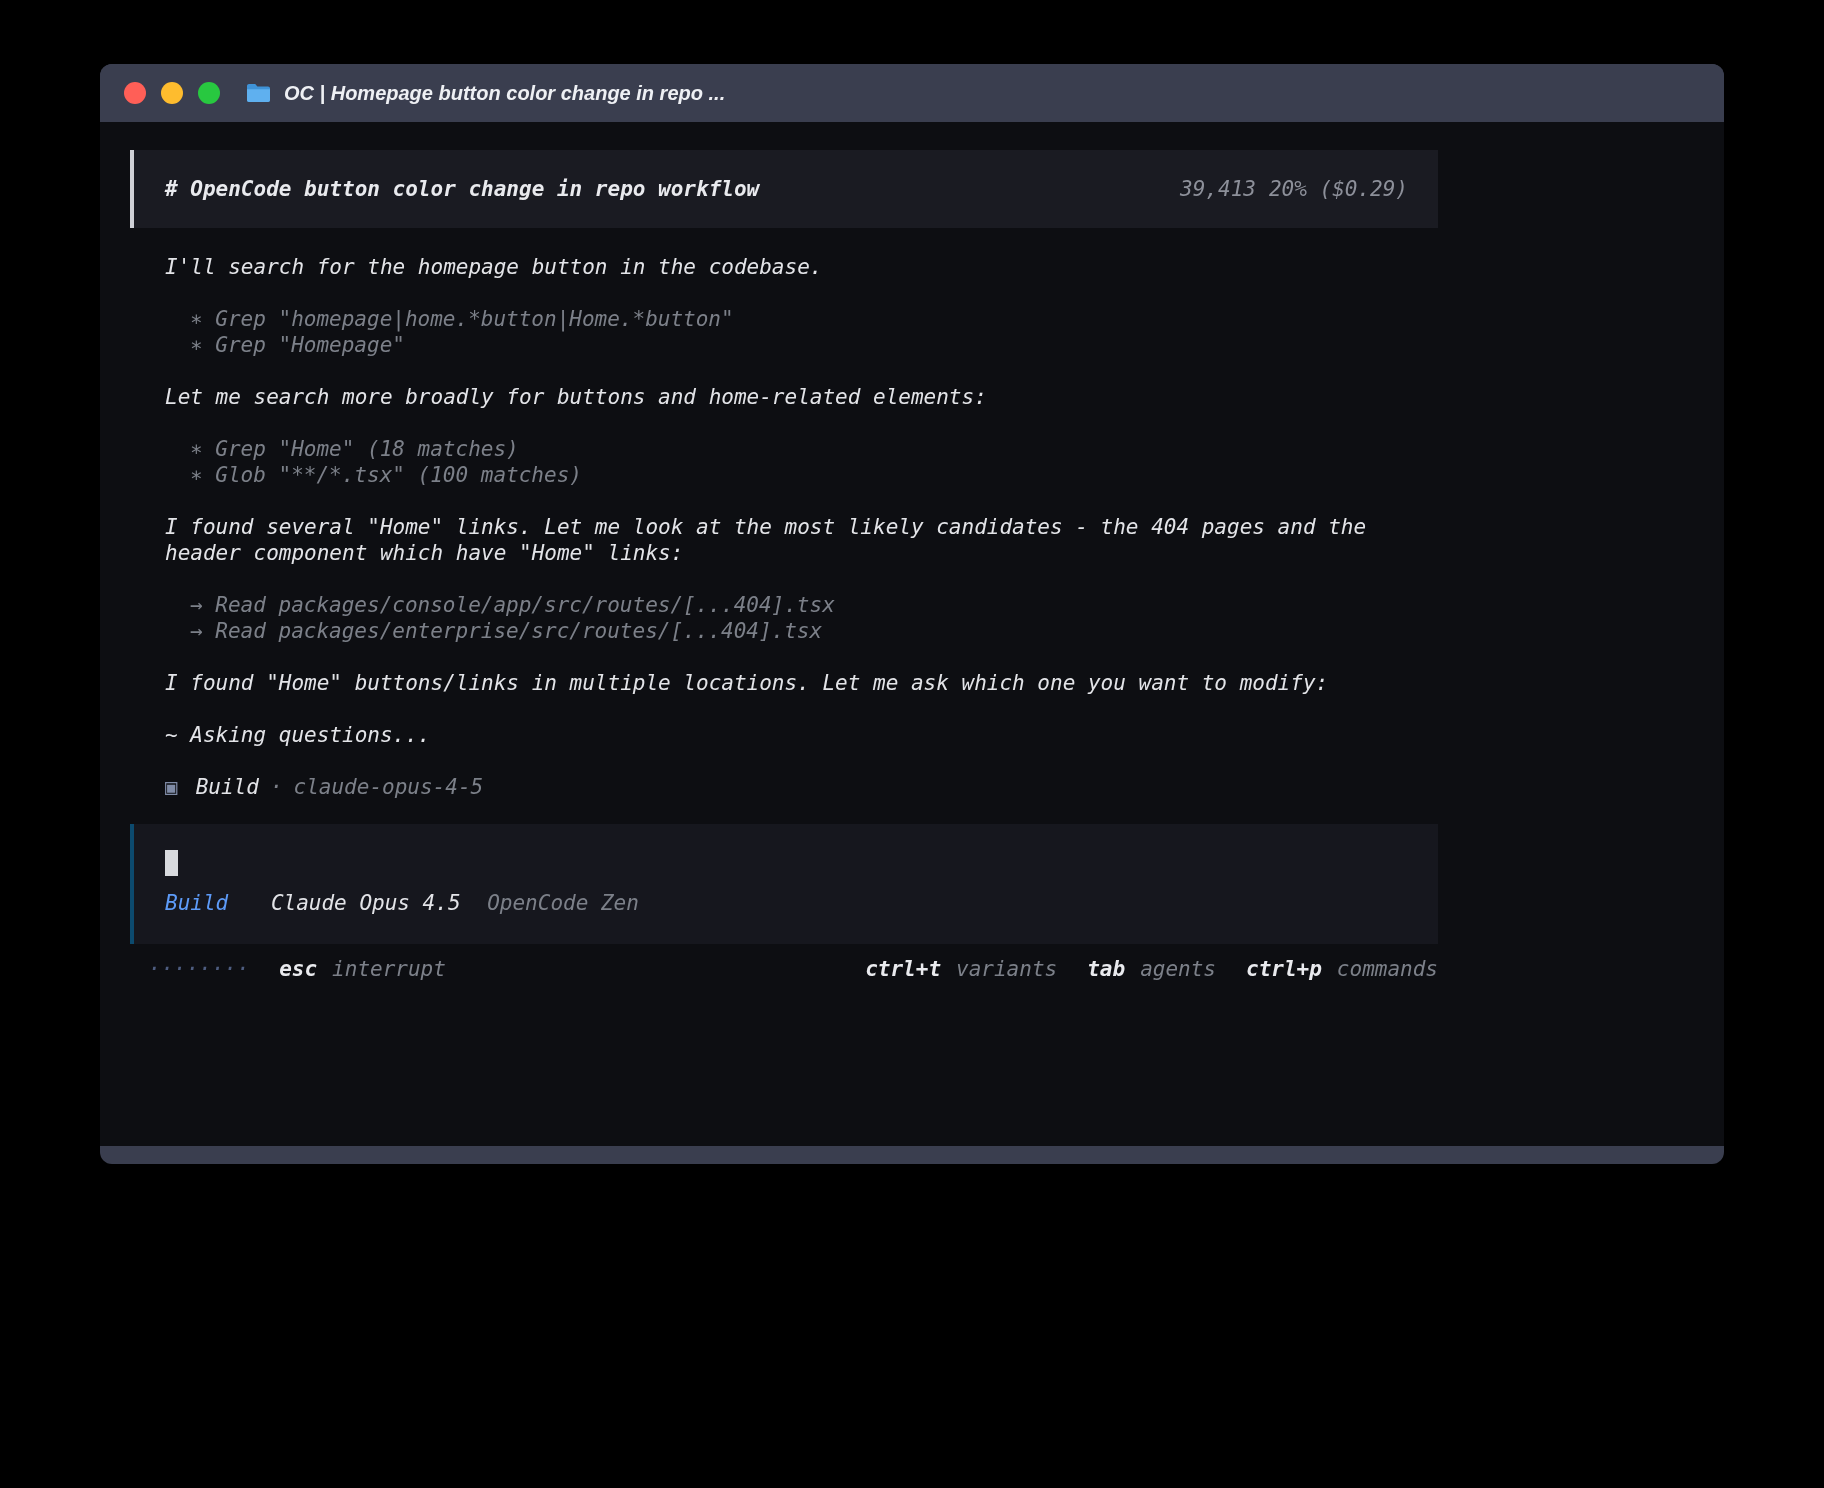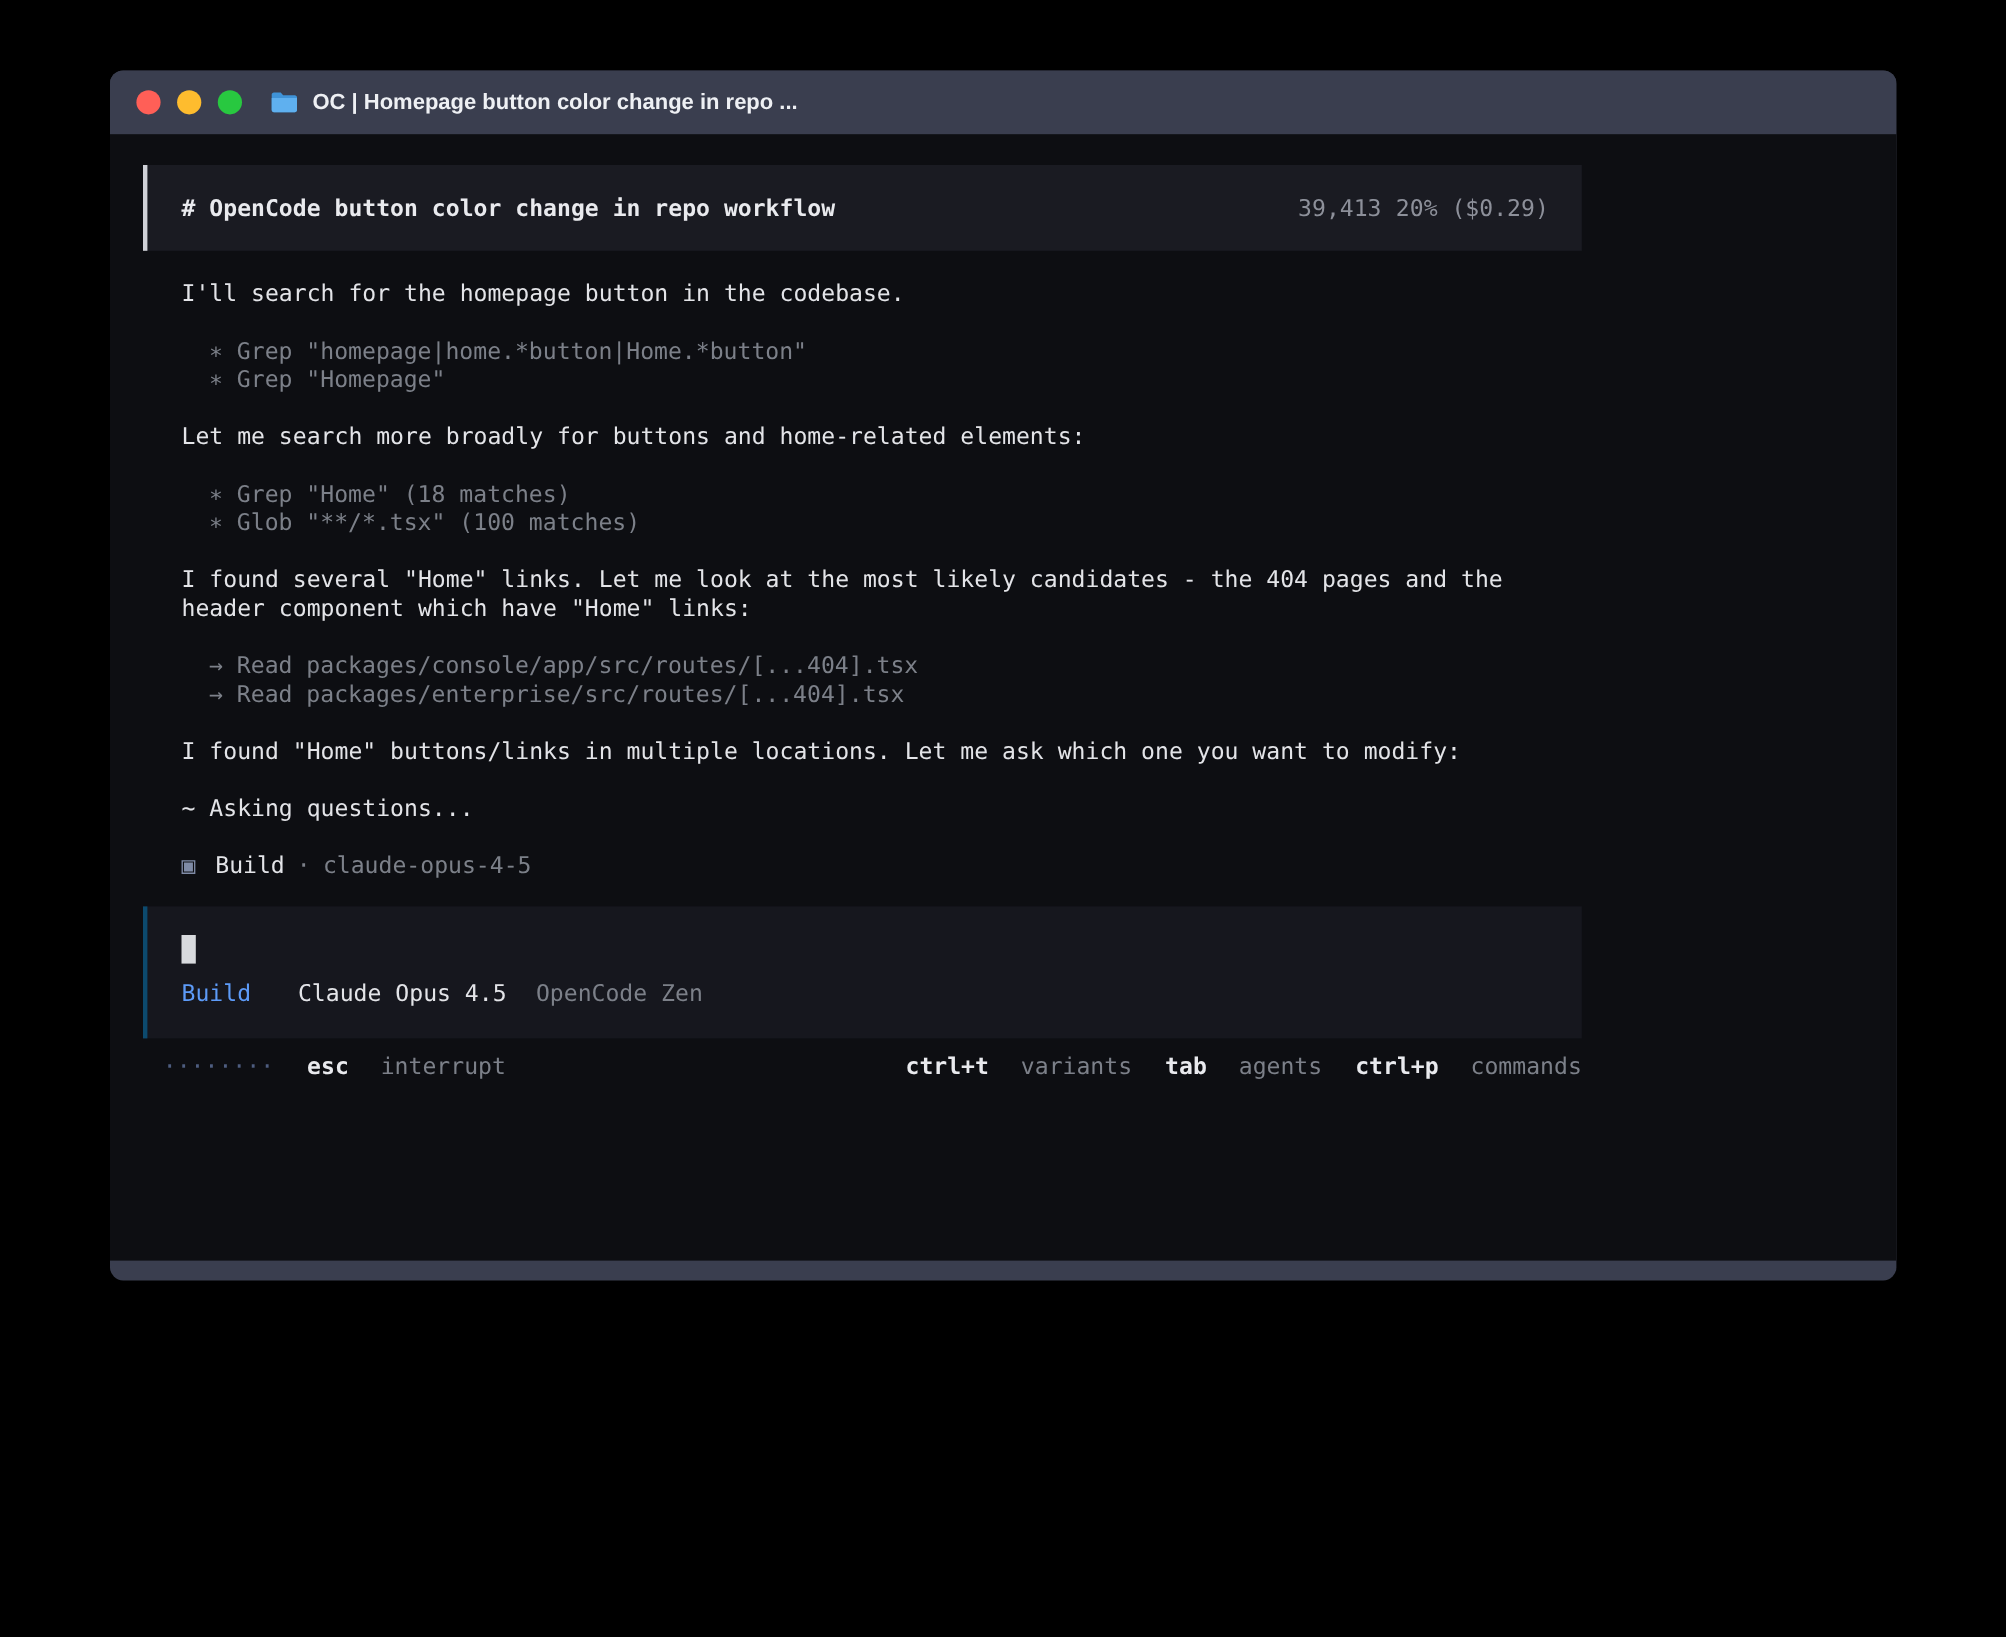--- a/index.html
+++ b/index.html
@@ -7,20 +7,21 @@
   body { font-family: "DejaVu Sans Mono", monospace; }
 
   .window {
     width: 1624px; height: 1100px;
     margin: 64px auto 12px auto;
     background: #3a3e4f;
     border-radius: 12px;
     overflow: hidden;
     display: flex; flex-direction: column;
     padding-bottom: 18px;
+    font-style: italic;
   }
 
   .titlebar {
     height: 58px; flex: 0 0 58px;
     display: flex; align-items: center;
     padding: 0 24px;
     background: #3a3e4f;
   }
   .traffic-lights { display: flex; gap: 15px; margin-right: 26px; }
   .tl { width: 22px; height: 22px; border-radius: 50%; display: inline-block; }
@@ -83,21 +84,21 @@
   .input-agent { color: #5d9bf8; margin-right: 30px; }
   .input-model { color: #e3e4e8; margin-right: 14px; }
   .input-provider { color: #7c8089; }
 
   .statusbar {
     margin-top: 12px;
     display: flex; justify-content: space-between; align-items: center;
     white-space: nowrap;
   }
   .status-left { display: flex; align-items: center; gap: 30px; padding-left: 18px; }
-  .esc-pair, .hint-pair { display: flex; gap: 29px; }
+  .esc-pair, .hint-pair { display: flex; gap: 15px; }
   .status-right { display: flex; gap: 30px; }
   .spinner { color: #4e5d80; }
   .key { font-weight: bold; color: #e9eaee; }
   .label { color: #7c8089; }
 </style>
 </head>
 <body>
 
 <div class="window">
 

